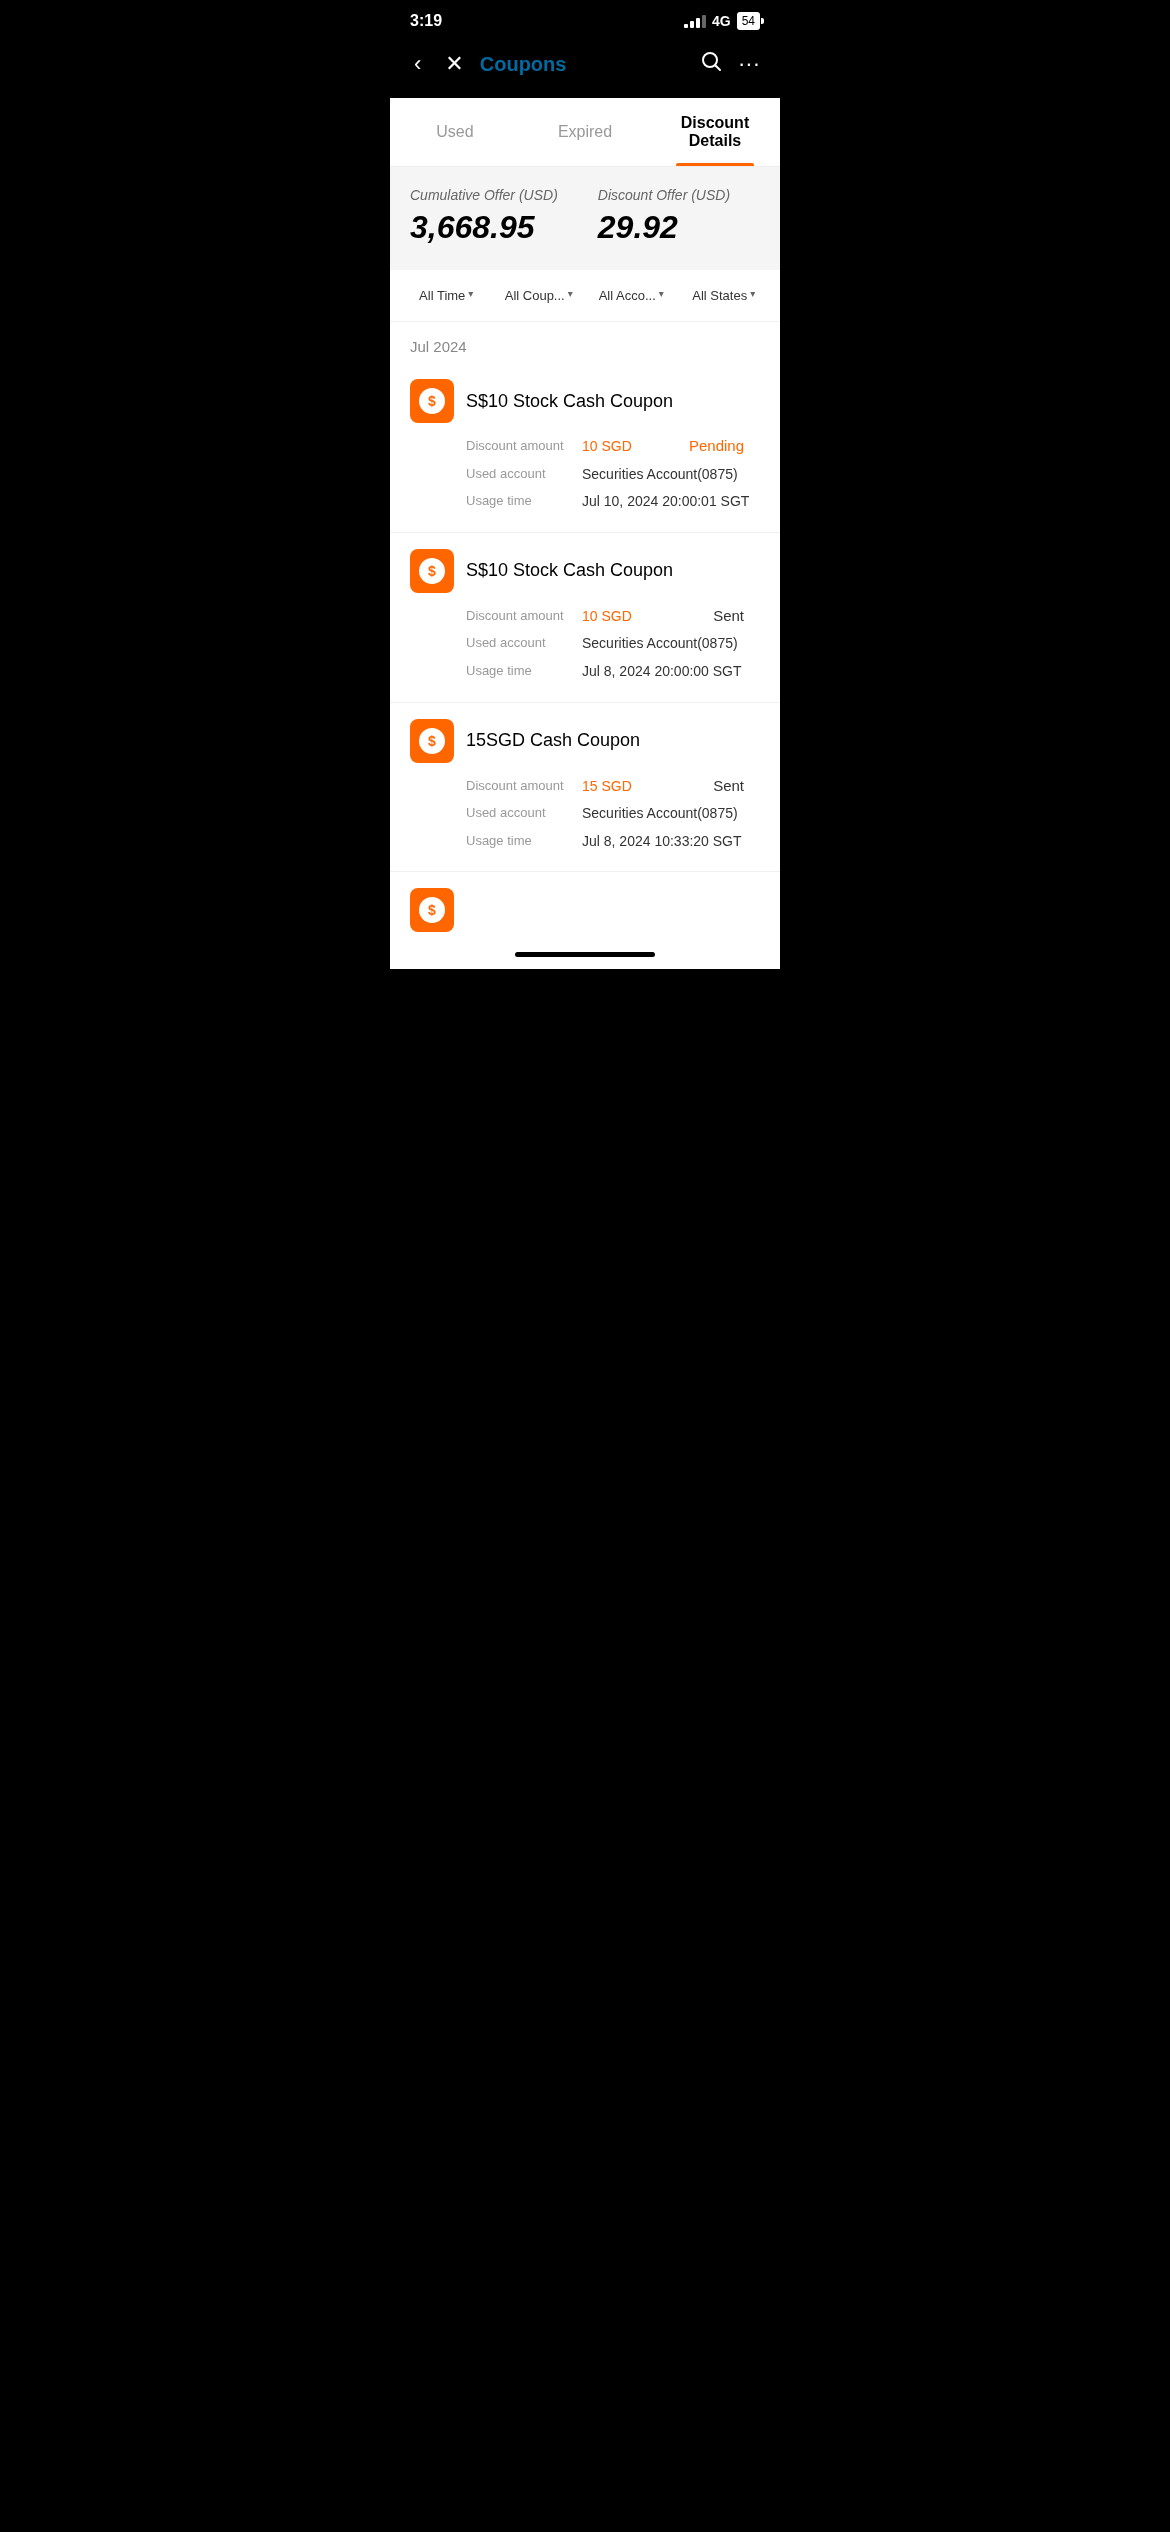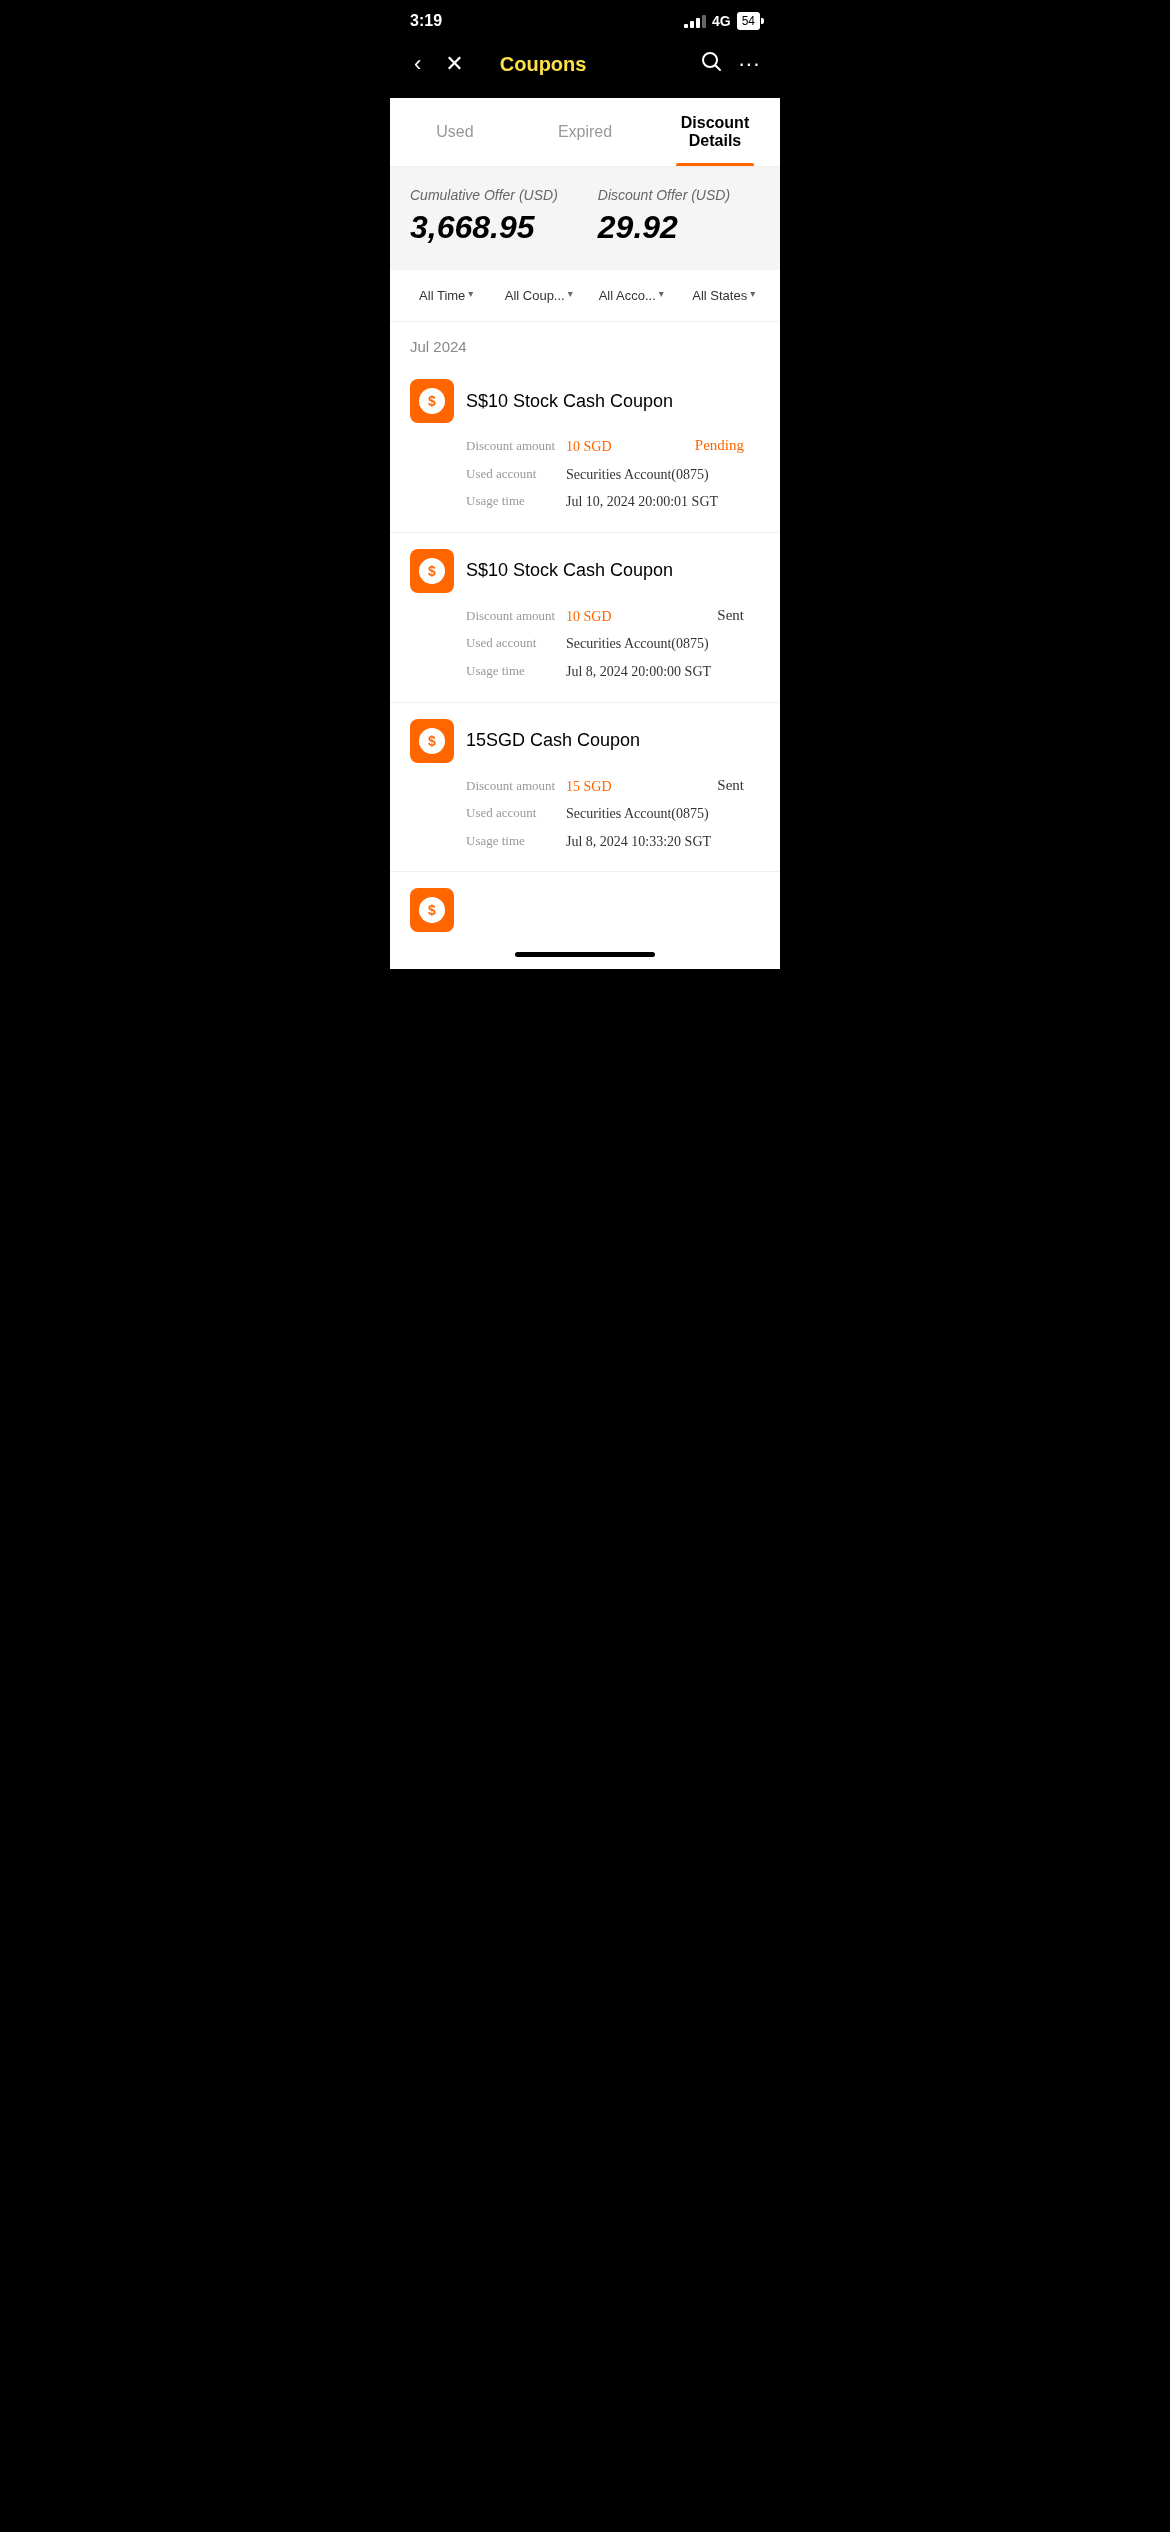--- a/index.html
+++ b/index.html
@@ -80,22 +80,22 @@
       color: #fff;
       font-size: 22px;
       cursor: pointer;
       padding: 4px 8px;
       line-height: 1;
     }
     .nav-title {
       flex: 1;
       font-size: 20px;
       font-weight: 600;
-      color: #fde047;
-      margin-left: 20px;
+      color: #0369a1;
+      margin-left: 0;
     }
     .nav-right {
       display: flex;
       gap: 8px;
       align-items: center;
     }
     .nav-icon-btn {
       background: none;
       border: none;
       color: #fff;
@@ -228,24 +228,23 @@
       font-weight: 700;
     }
     .coupon-title {
       font-size: 18px;
       font-weight: 500;
       color: #000;
     }
     .coupon-details {
       display: grid;
       grid-template-columns: 100px 1fr;
-      gap: 8px 0;
+      gap: 8px 16px;
       padding-left: 56px;
       position: relative;
-      font-family: Liberation Serif, serif;
     }
     .detail-label {
       font-size: 13px;
       color: #999;
       line-height: 1.4;
     }
     .detail-value {
       font-size: 14px;
       color: #333;
       line-height: 1.4;

